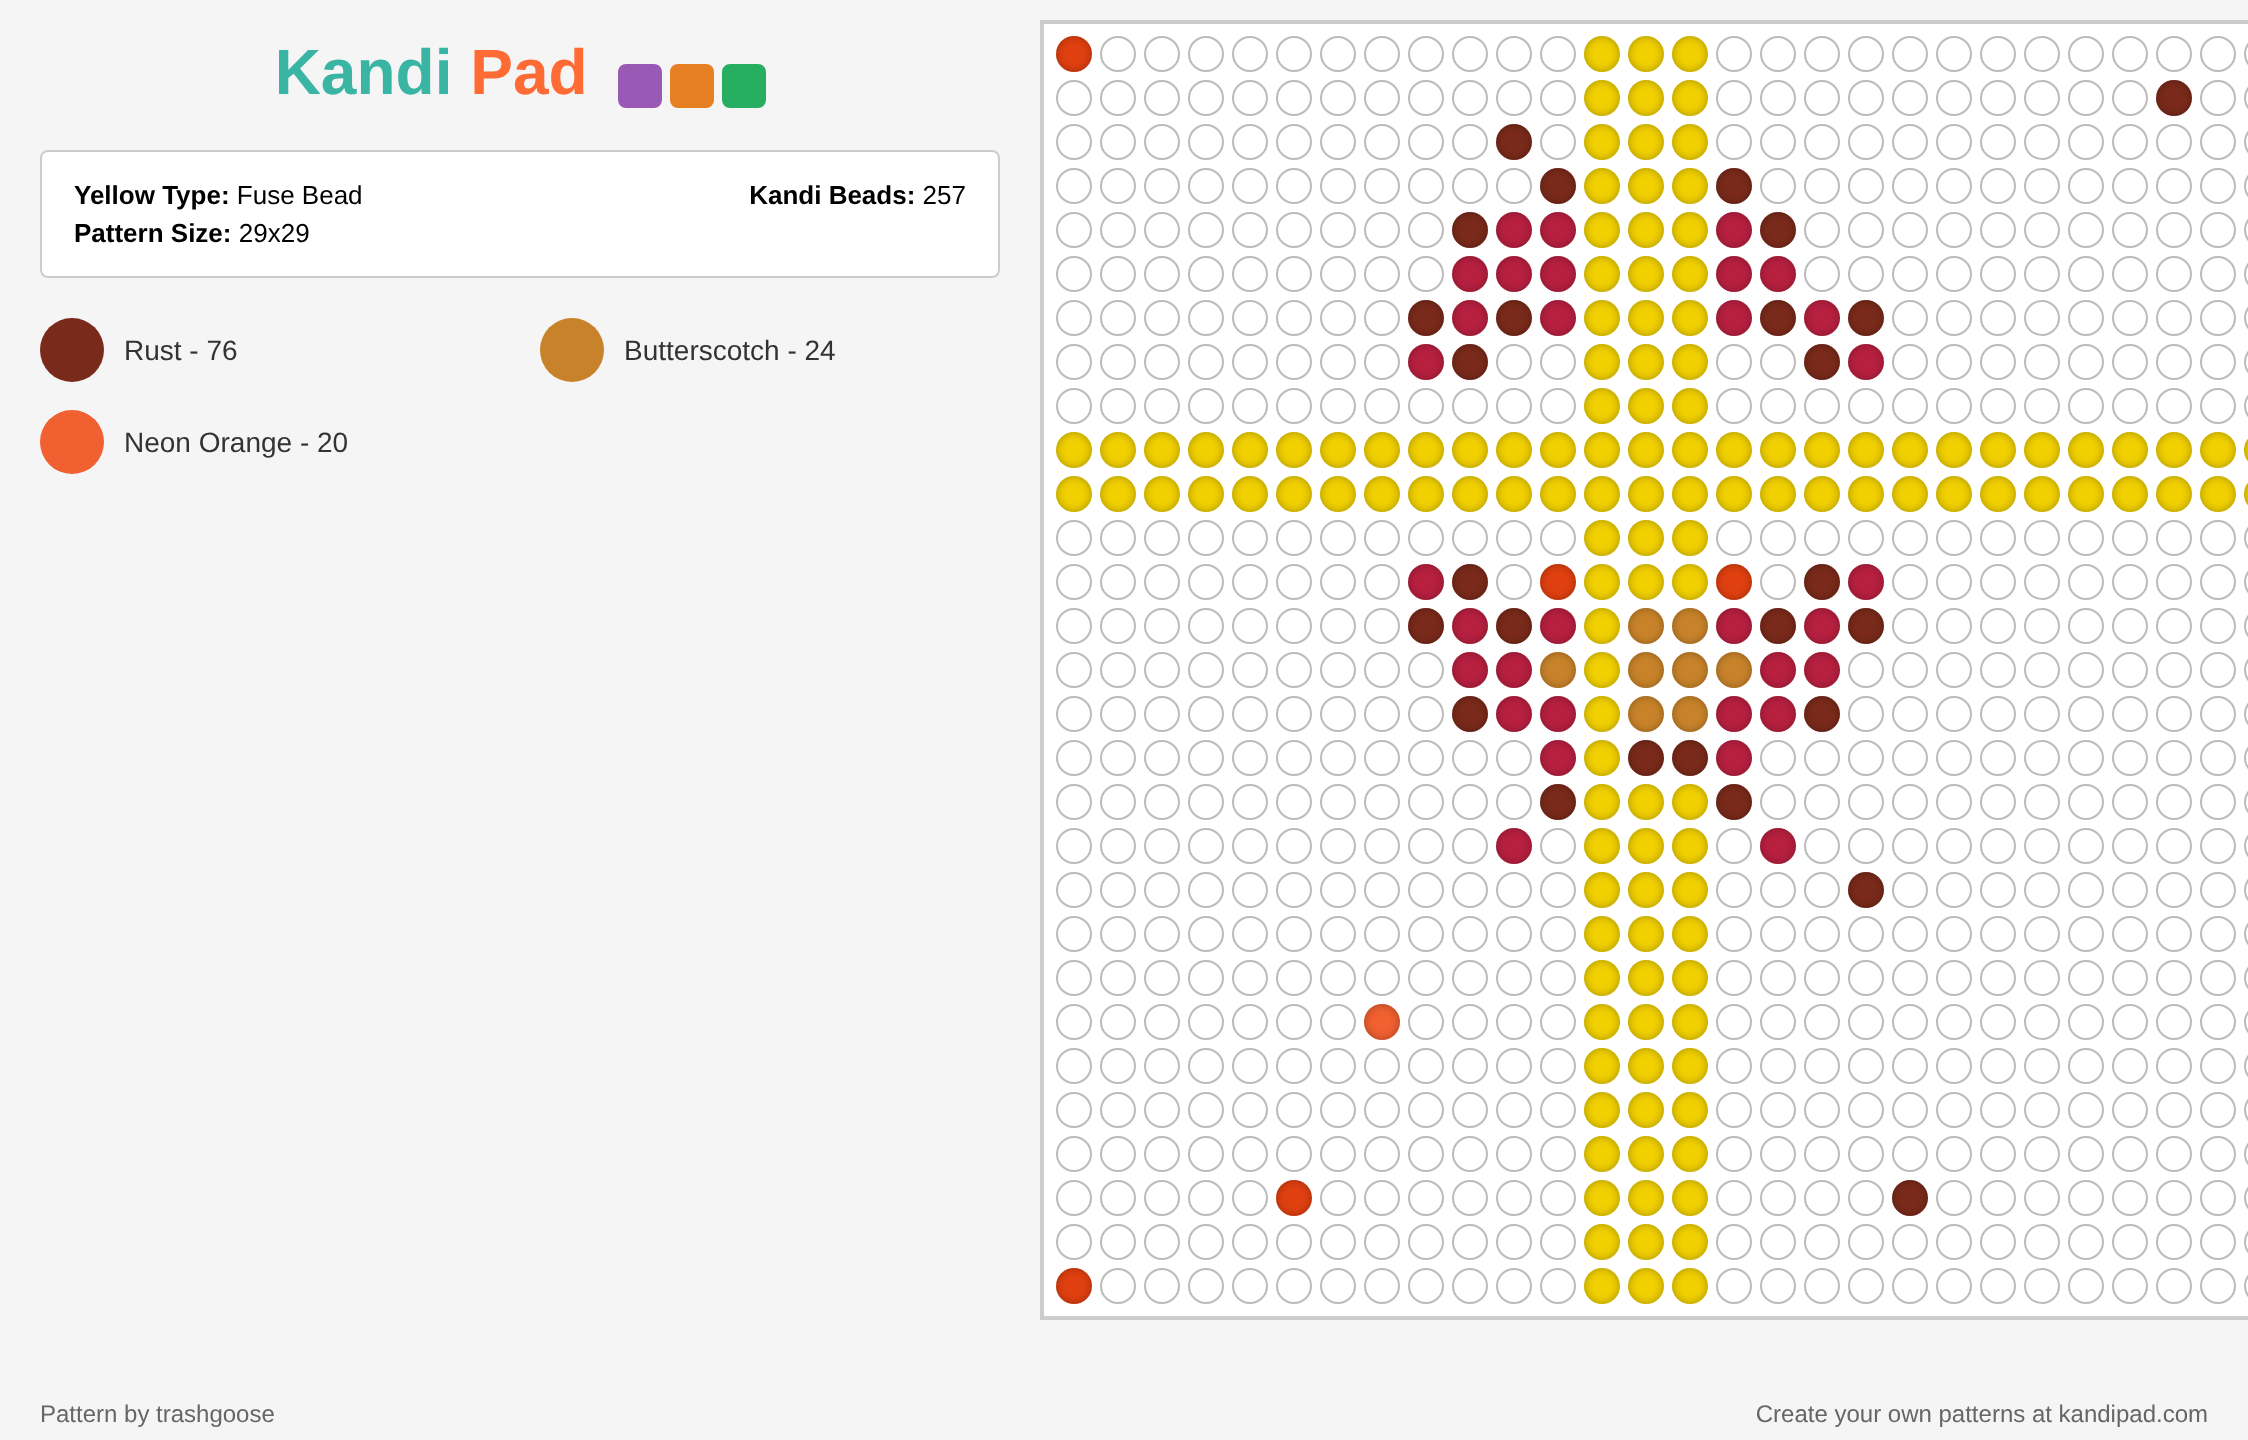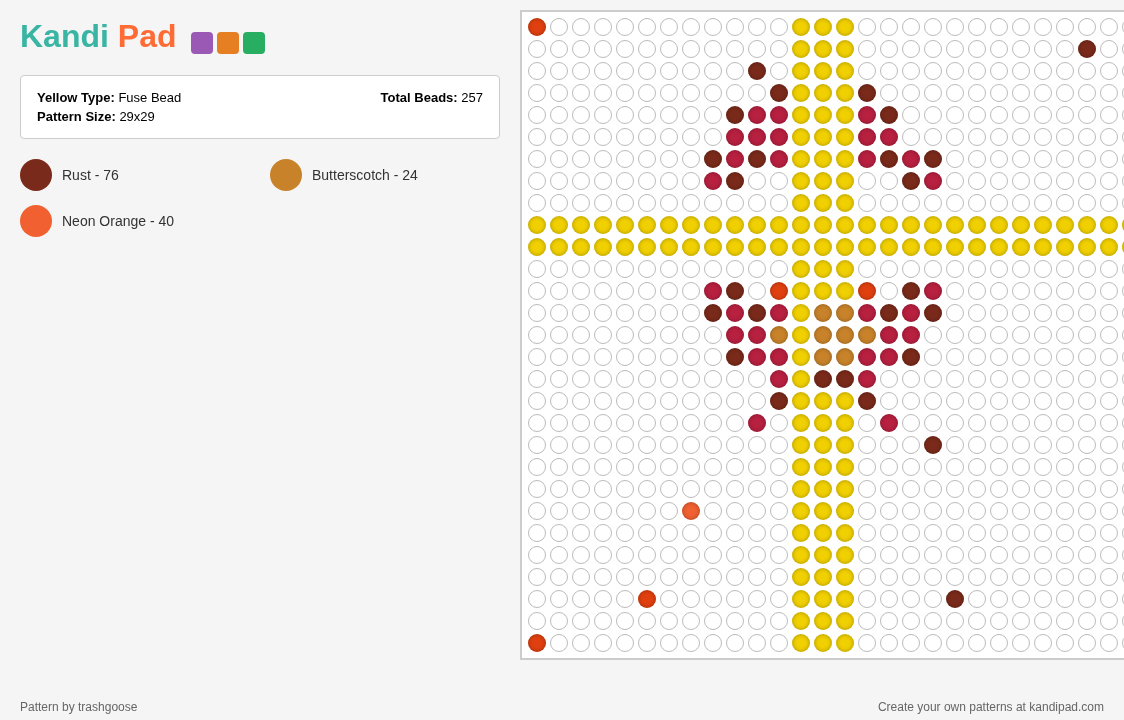--- a/index.html
+++ b/index.html
@@ -19,20 +19,21 @@
       gap: 20px;
     }
     .left-panel {
       width: 480px;
       flex-shrink: 0;
       display: flex;
       flex-direction: column;
       gap: 12px;
     }
     .logo-area {
+      text-align: center;
       padding: 8px 0;
     }
     .logo-text {
       font-size: 32px;
       font-weight: bold;
     }
     .logo-kandi { color: #3ab5a4; }
     .logo-pad { color: #ff6b35; }
     .logo-icons {
       display: inline-flex;
@@ -155,39 +156,39 @@
             <strong>Yellow Type:</strong>
             <span>Fuse Bead</span>
           </div>
           <div class="meta-item">
             <strong>Pattern Size:</strong>
             <span>29x29</span>
           </div>
         </div>
         <div class="meta-right">
           <div class="meta-item">
-            <strong>Total Beads:</strong>
+            <strong>Kandi Beads:</strong>
             <span>257</span>
           </div>
         </div>
       </div>
     </div>
 
     <div class="colors-grid" id="colors-grid">
     <div class="color-item">
       <div class="color-circle filled" style="background:#7a2a1a;"></div>
       <span class="color-label">Rust - 76</span>
     </div>
         <div class="color-item">
       <div class="color-circle filled" style="background:#c8832a;"></div>
       <span class="color-label">Butterscotch - 24</span>
     </div>
         <div class="color-item">
       <div class="color-circle filled" style="background:#f06030;"></div>
-      <span class="color-label">Neon Orange - 40</span>
+      <span class="color-label">Neon Orange - 20</span>
     </div>
       </div>
   </div>
 
   <div class="right-panel">
     <div class="grid-container" id="bead-grid-container">
     <div style="display: flex; flex-direction: column;">
           <div class="bead-row">
             <div class="bead">
               <div class="bead-circle filled" style="background: rgb(224, 64, 16); border: none; box-shadow: rgba(0, 0, 0, 0.3) 0px 0px 4px inset;"></div>

